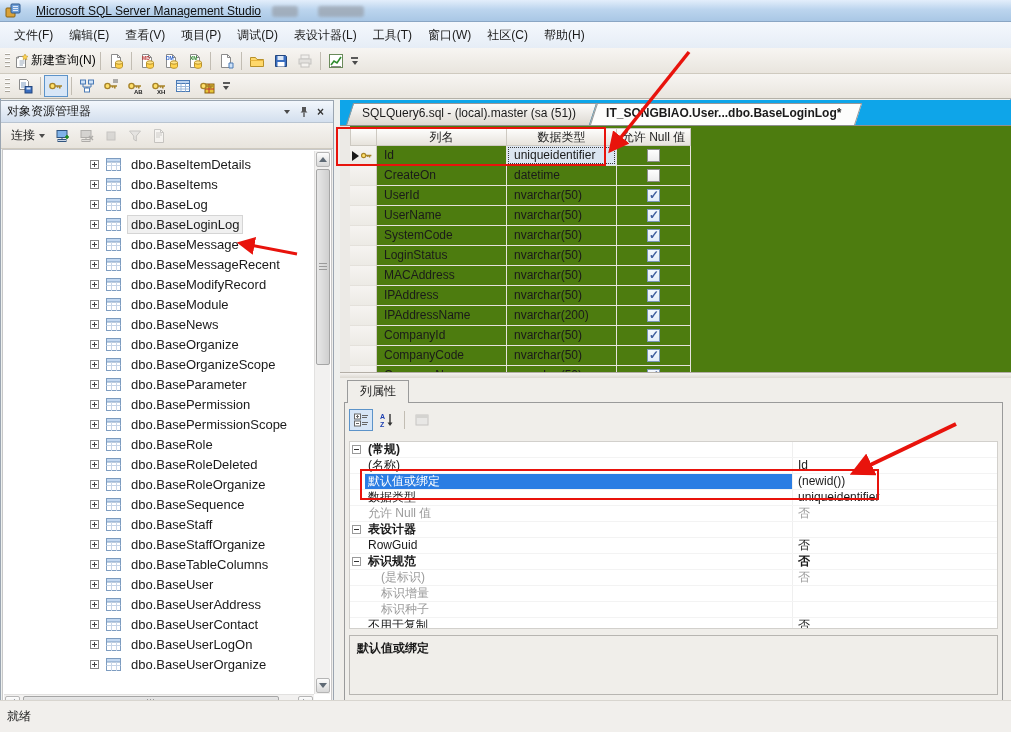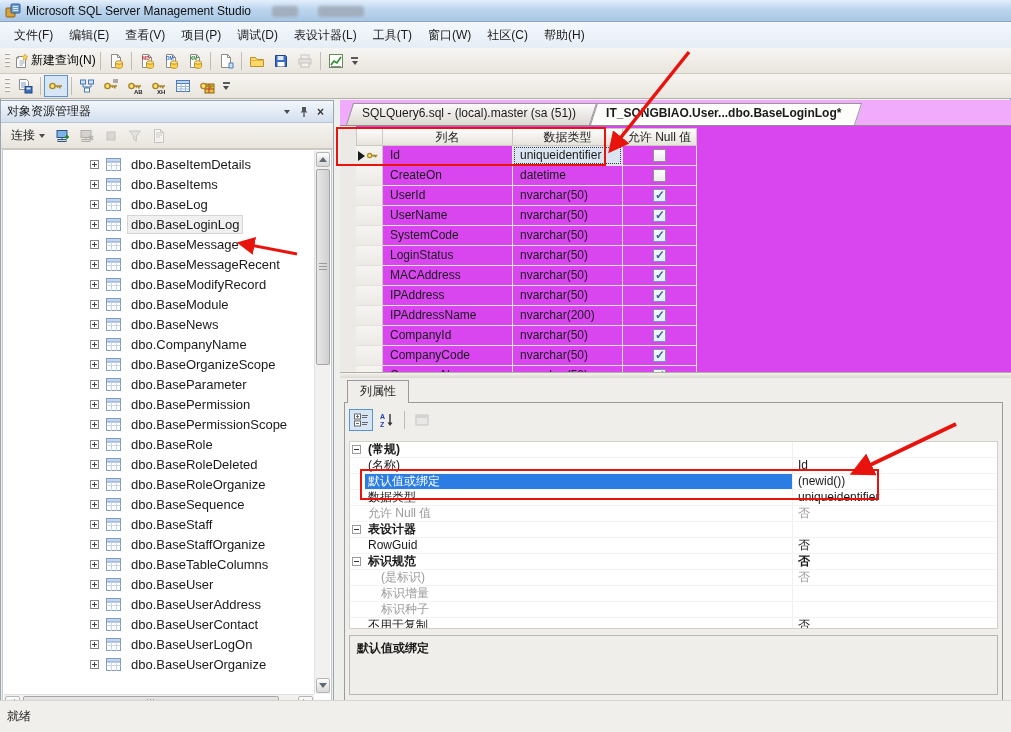--- a/index.html
+++ b/index.html
@@ -6,21 +6,21 @@
   html,body { background:#d4d0c8; }
   .window{
     position:relative; width:1011px; height:732px; overflow:hidden;
     font-family:"Liberation Sans",sans-serif; font-size:12px; color:#1a1a1a;
     background:#eef0ee; box-shadow:inset 0 0 0 1px #7da2ce;
   }
   
   .titlebar{position:absolute;left:0;top:0;right:0;height:22px;
     background:linear-gradient(#e3eefb,#bcd5ee 45%,#a9c7e5);
     display:flex;align-items:center;padding-left:5px;border-bottom:1px solid #8aa6c4;}
-  .titlebar .title{margin-left:5px;color:#111;}
+  .titlebar .title{margin-left:15px;color:#111;text-decoration:underline;}
   .blur{position:absolute;top:6px;height:11px;background:#98a0aa;border-radius:3px;filter:blur(1.5px);opacity:.7;}
   .blur.b1{left:272px;width:26px;} .blur.b2{left:318px;width:46px;}
   
   .menubar{position:absolute;left:0;top:22px;right:0;height:26px;
     background:linear-gradient(#f4f8fd,#e6edf6);display:flex;align-items:center;padding-left:6px;}
   .menu-item{padding:4px 8px;cursor:default;}
   
   .toolbar{position:absolute;left:0;right:0;display:flex;align-items:center;
     background:linear-gradient(#f7f5f2,#e9e5de);border-bottom:1px solid #cfcabf;padding-left:2px;}
   .tb1{top:48px;height:26px;} .tb2{top:74px;height:25px;border-bottom:1px solid #b5b1a8;}
@@ -65,28 +65,28 @@
   .vsb .sb-thumb{left:1px;width:14px;background:linear-gradient(90deg,#e7e7e7,#cfcfcf);}
   .hsb .sb-thumb{top:1px;height:13px;background:linear-gradient(#e7e7e7,#cfcfcf);}
   .sb-grip{position:absolute;left:50%;top:50%;transform:translate(-50%,-50%);}
   .tri{width:0;height:0;}
   .tri.up{border-left:4px solid transparent;border-right:4px solid transparent;border-bottom:5px solid #5f6a75;}
   .tri.down{border-left:4px solid transparent;border-right:4px solid transparent;border-top:5px solid #5f6a75;}
   .tri.left{border-top:4px solid transparent;border-bottom:4px solid transparent;border-right:5px solid #5f6a75;}
   .tri.right{border-top:4px solid transparent;border-bottom:4px solid transparent;border-left:5px solid #5f6a75;}
   
   .doc{position:absolute;left:340px;top:100px;width:671px;height:610px;background:#eceae6;}
-  .tabstrip{position:absolute;left:0;top:0;right:0;height:26px;border-bottom:1px solid #8f8f8f;display:flex;align-items:flex-end;padding-left:6px;background:#f0abfc;}
+  .tabstrip{position:absolute;left:0;top:0;right:0;height:26px;border-bottom:1px solid #8f8f8f;display:flex;align-items:flex-end;padding-left:6px;background:#0ea5e9;}
   .tab{position:relative;height:22px;line-height:21px;padding:0 14px 0 16px;white-space:nowrap;}
   .tab::before{content:"";position:absolute;inset:0;transform:skewX(-18deg);transform-origin:bottom left;
     border:1px solid #979797;border-bottom:none;background:linear-gradient(#fcfbfa,#ddd9d2);}
   .tab.active::before{background:#fdfdfc;}
   .tab .tx{position:relative;}
   .tab.active .tx{font-weight:bold;}
-  .designer{position:absolute;left:16px;top:26px;right:0;height:246px;background:#d946ef;overflow:hidden;}
+  .designer{position:absolute;left:10px;top:26px;right:0;height:246px;background:#4d7c0f;overflow:hidden;}
   .dg{position:absolute;left:0;top:2px;}
   .dg-head{display:flex;height:18px;}
   .hc{background:linear-gradient(#fdfdfc,#e7e3dc);border:1px solid #cdc9c1;border-left:none;
     text-align:center;line-height:17px;color:#222;overflow:hidden;white-space:nowrap;}
   .hc.first{border-left:1px solid #cdc9c1;width:27px;}
   .hc.w1{width:130px;} .hc.w2{width:110px;} .hc.w3{width:74px;}
   .dg-row{display:flex;height:20px;}
   .c-sel{width:27px;background:linear-gradient(#f6f4f1,#eceae5);border-right:1px solid #cdc9c1;border-bottom:1px solid #e4e1db;
     position:relative;}
   .pkm{visibility:hidden;position:absolute;left:2px;top:3px;display:flex;align-items:center;}
@@ -515,21 +515,21 @@
             <span class="tlabel">dbo.BaseNews</span>
           </div>
 
           <div class="trow">
             <span class="plus"></span>
             <svg class="tico" width="15" height="13" viewBox="0 0 15 13">
               <rect x="0.5" y="0.5" width="14" height="12" fill="#fff" stroke="#7d9cc0"></rect>
               <rect x="0.5" y="0.5" width="14" height="3.5" fill="#c3d8f0" stroke="#7d9cc0"></rect>
               <path d="M0.5 7.5h14M5.5 4v9M10.5 4v9" stroke="#c8d6e8" fill="none"></path>
             </svg>
-            <span class="tlabel">dbo.CompanyName</span>
+            <span class="tlabel">dbo.BaseOrganize</span>
           </div>
 
           <div class="trow">
             <span class="plus"></span>
             <svg class="tico" width="15" height="13" viewBox="0 0 15 13">
               <rect x="0.5" y="0.5" width="14" height="12" fill="#fff" stroke="#7d9cc0"></rect>
               <rect x="0.5" y="0.5" width="14" height="3.5" fill="#c3d8f0" stroke="#7d9cc0"></rect>
               <path d="M0.5 7.5h14M5.5 4v9M10.5 4v9" stroke="#c8d6e8" fill="none"></path>
             </svg>
             <span class="tlabel">dbo.BaseOrganizeScope</span>

